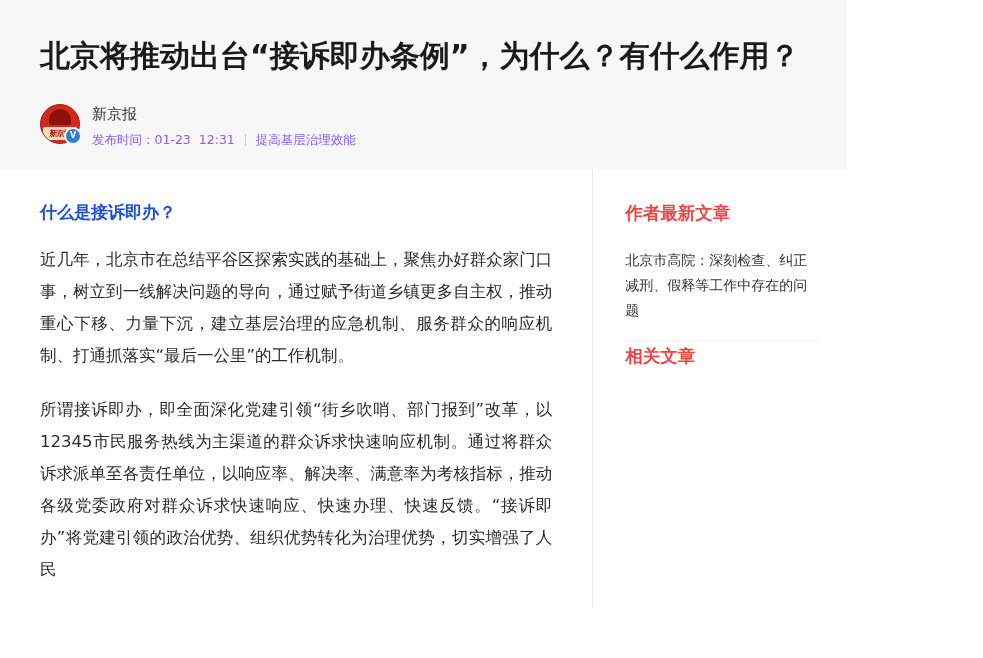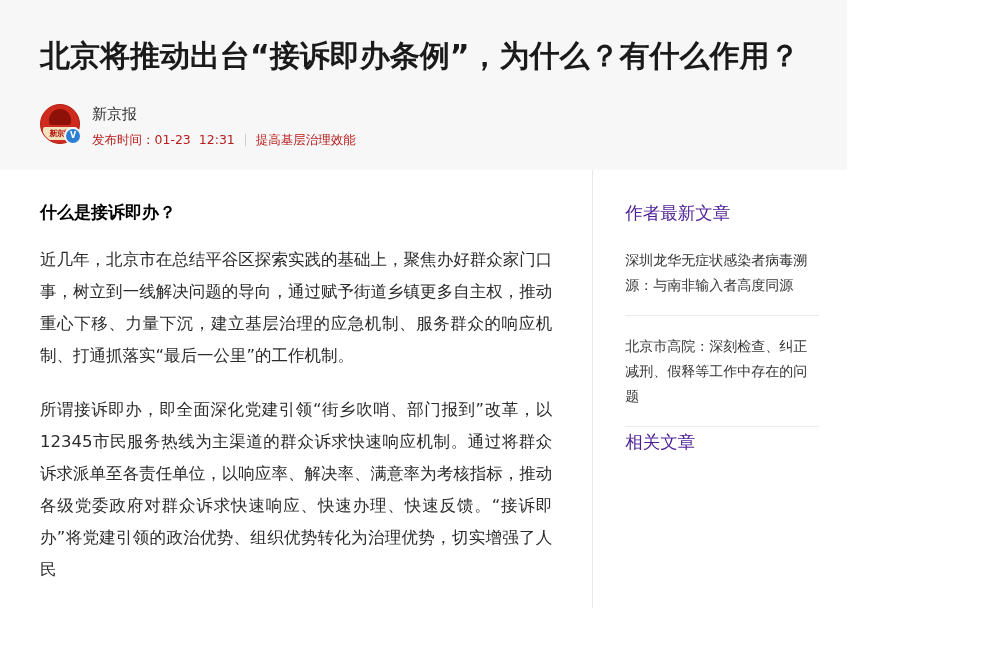--- a/index.html
+++ b/index.html
@@ -103,21 +103,21 @@
     padding-top: 1px;
   }
   .source-name {
     font-size: 15px;
     color: #333333;
     margin-bottom: 9px;
     line-height: 18px;
   }
   .meta-line {
     font-size: 12.5px;
-    color: #b91c1c;
+    color: #8b5cf6;
     display: flex;
     align-items: center;
     line-height: 16px;
   }
   .meta-time {
     white-space: pre;
   }
   .meta-divider {
     display: inline-block;
     width: 1px;
@@ -141,34 +141,34 @@
   .para {
     font-size: 16.5px;
     line-height: 32px;
     color: #2b2b2b;
     margin: 0 0 22px 0;
     text-align: justify;
   }
   .sub-head {
     font-size: 17px;
     font-weight: bold;
-    color: #000000;
+    color: #1d4ed8;
     margin: 0 0 18px 0;
     line-height: 28px;
   }
 
   .side-col {
     width: 291px;
     box-sizing: border-box;
     padding: 28px 28px 0 32px;
   }
   .side-title {
     font-size: 17.5px;
-    font-weight: normal;
-    color: #4c1d95;
+    font-weight: bold;
+    color: #ef4444;
     margin: 0 0 6px 0;
     line-height: 30px;
   }
   .side-list {
     list-style: none;
     margin: 0;
     padding: 0;
   }
   .side-item {
     border-bottom: 1px solid #ebebeb;
@@ -223,23 +223,20 @@
     <div class="main-col">
       <h2 class="sub-head">什么是接诉即办？</h2>
       <p class="para">近几年，北京市在总结平谷区探索实践的基础上，聚焦办好群众家门口事，树立到一线解决问题的导向，通过赋予街道乡镇更多自主权，推动重心下移、力量下沉，建立基层治理的应急机制、服务群众的响应机制、打通抓落实“最后一公里”的工作机制。</p>
       <p class="para">所谓接诉即办，即全面深化党建引领“街乡吹哨、部门报到”改革，以12345市民服务热线为主渠道的群众诉求快速响应机制。通过将群众诉求派单至各责任单位，以响应率、解决率、满意率为考核指标，推动各级党委政府对群众诉求快速响应、快速办理、快速反馈。“接诉即办”将党建引领的政治优势、组织优势转化为治理优势，切实增强了人民</p>
     </div>
 
     <div class="side-col">
       <div class="side-title">作者最新文章</div>
       <ul class="side-list">
         <li class="side-item">
-          <a class="side-link" href="#">深圳龙华无症状感染者病毒溯源：与南非输入者高度同源</a>
-        </li>
-        <li class="side-item">
           <a class="side-link" href="#">北京市高院：深刻检查、纠正减刑、假释等工作中存在的问题</a>
         </li>
       </ul>
       <div class="side-title related">相关文章</div>
     </div>
 
   </div>
 </div>
 
 </body></html>

